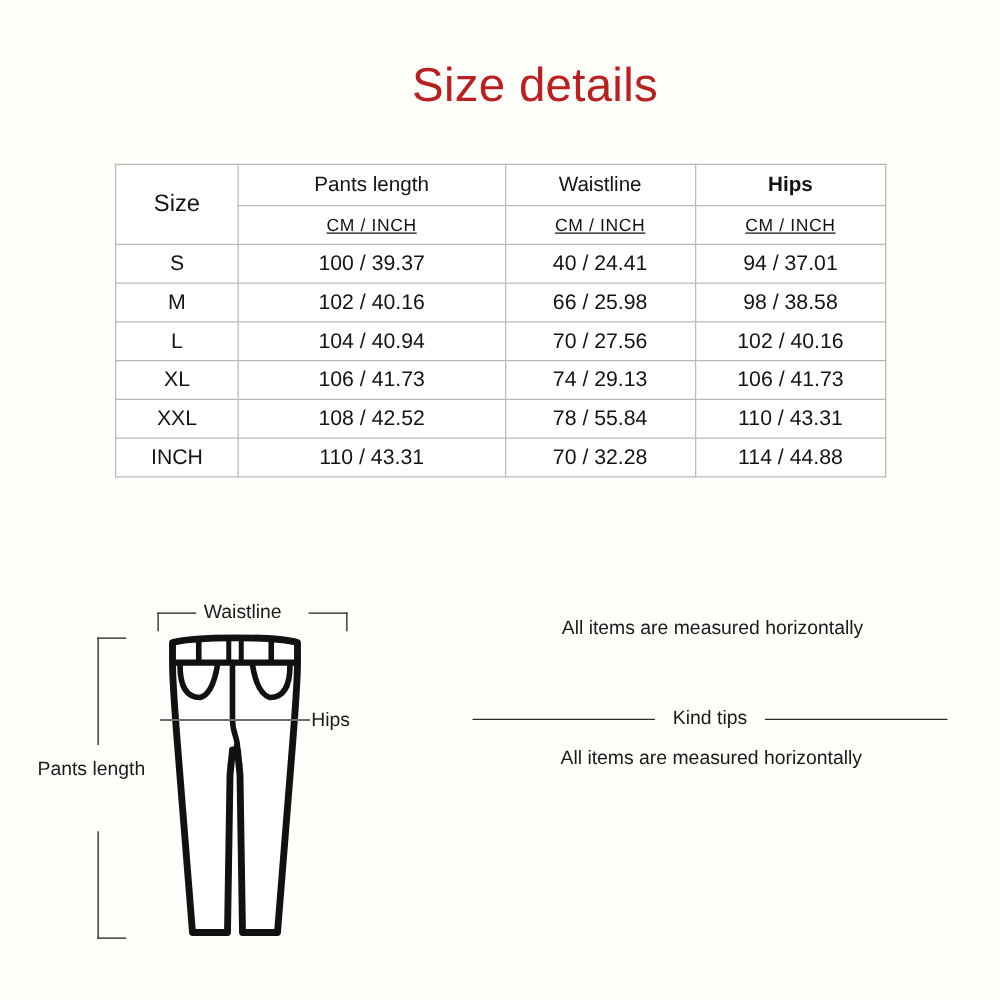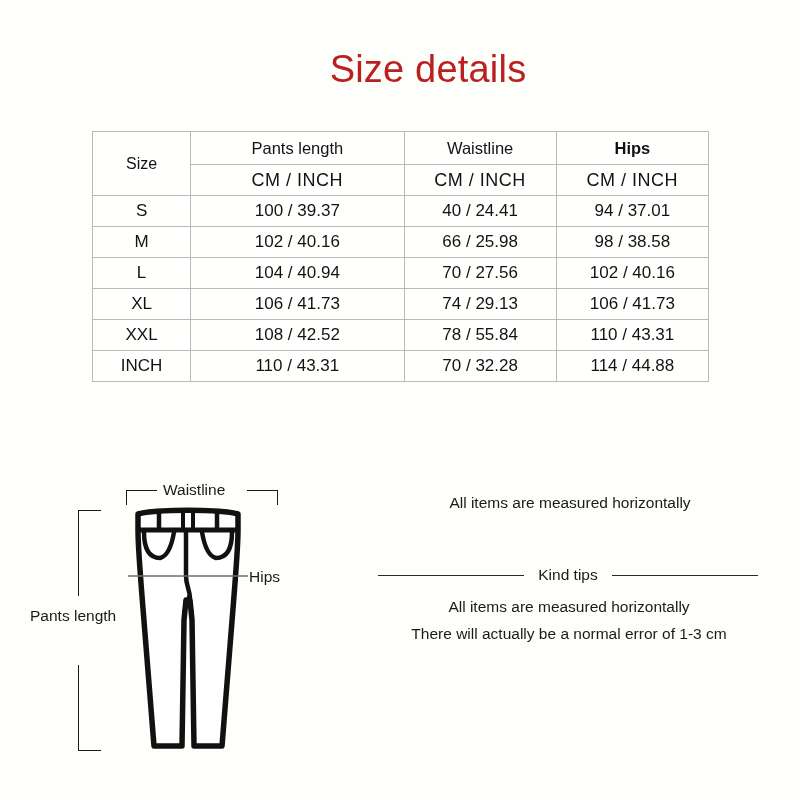--- a/index.html
+++ b/index.html
@@ -51,27 +51,28 @@
   .col-length { width: 213px; }
   .col-waist  { width: 152px; }
   .col-hips   { width: 152px; }
 
   .hdr-main {
     height: 32px;
     font-size: 16.5px;
   }
   .hdr-main.bold { font-weight: 700; }
   .hdr-size {
-    font-size: 16px;
+    font-size: 19px;
     font-weight: 700;
   }
   .hdr-sub {
     height: 30px;
-    font-size: 18px;
+    font-size: 14px;
     letter-spacing: 0.5px;
+    text-decoration: underline;
   }
   .data-row td {
     height: 30px;
     font-size: 17px;
   }
   .data-row td.size-cell { font-size: 17px; }
 
   
   .wl-label {
     position: absolute;
@@ -298,14 +299,13 @@
 <div class="note-top">All items are measured horizontally</div>
 
 <div class="kindtips-row">
   <span class="kindtips-rule"></span>
   <span class="kindtips-label">Kind tips</span>
   <span class="kindtips-rule"></span>
 </div>
 
 <div class="tips-lines">
   <div>All items are measured horizontally</div>
-  <div>There will actually be a normal error of 1-3 cm</div>
 </div>
 
 </body></html>

